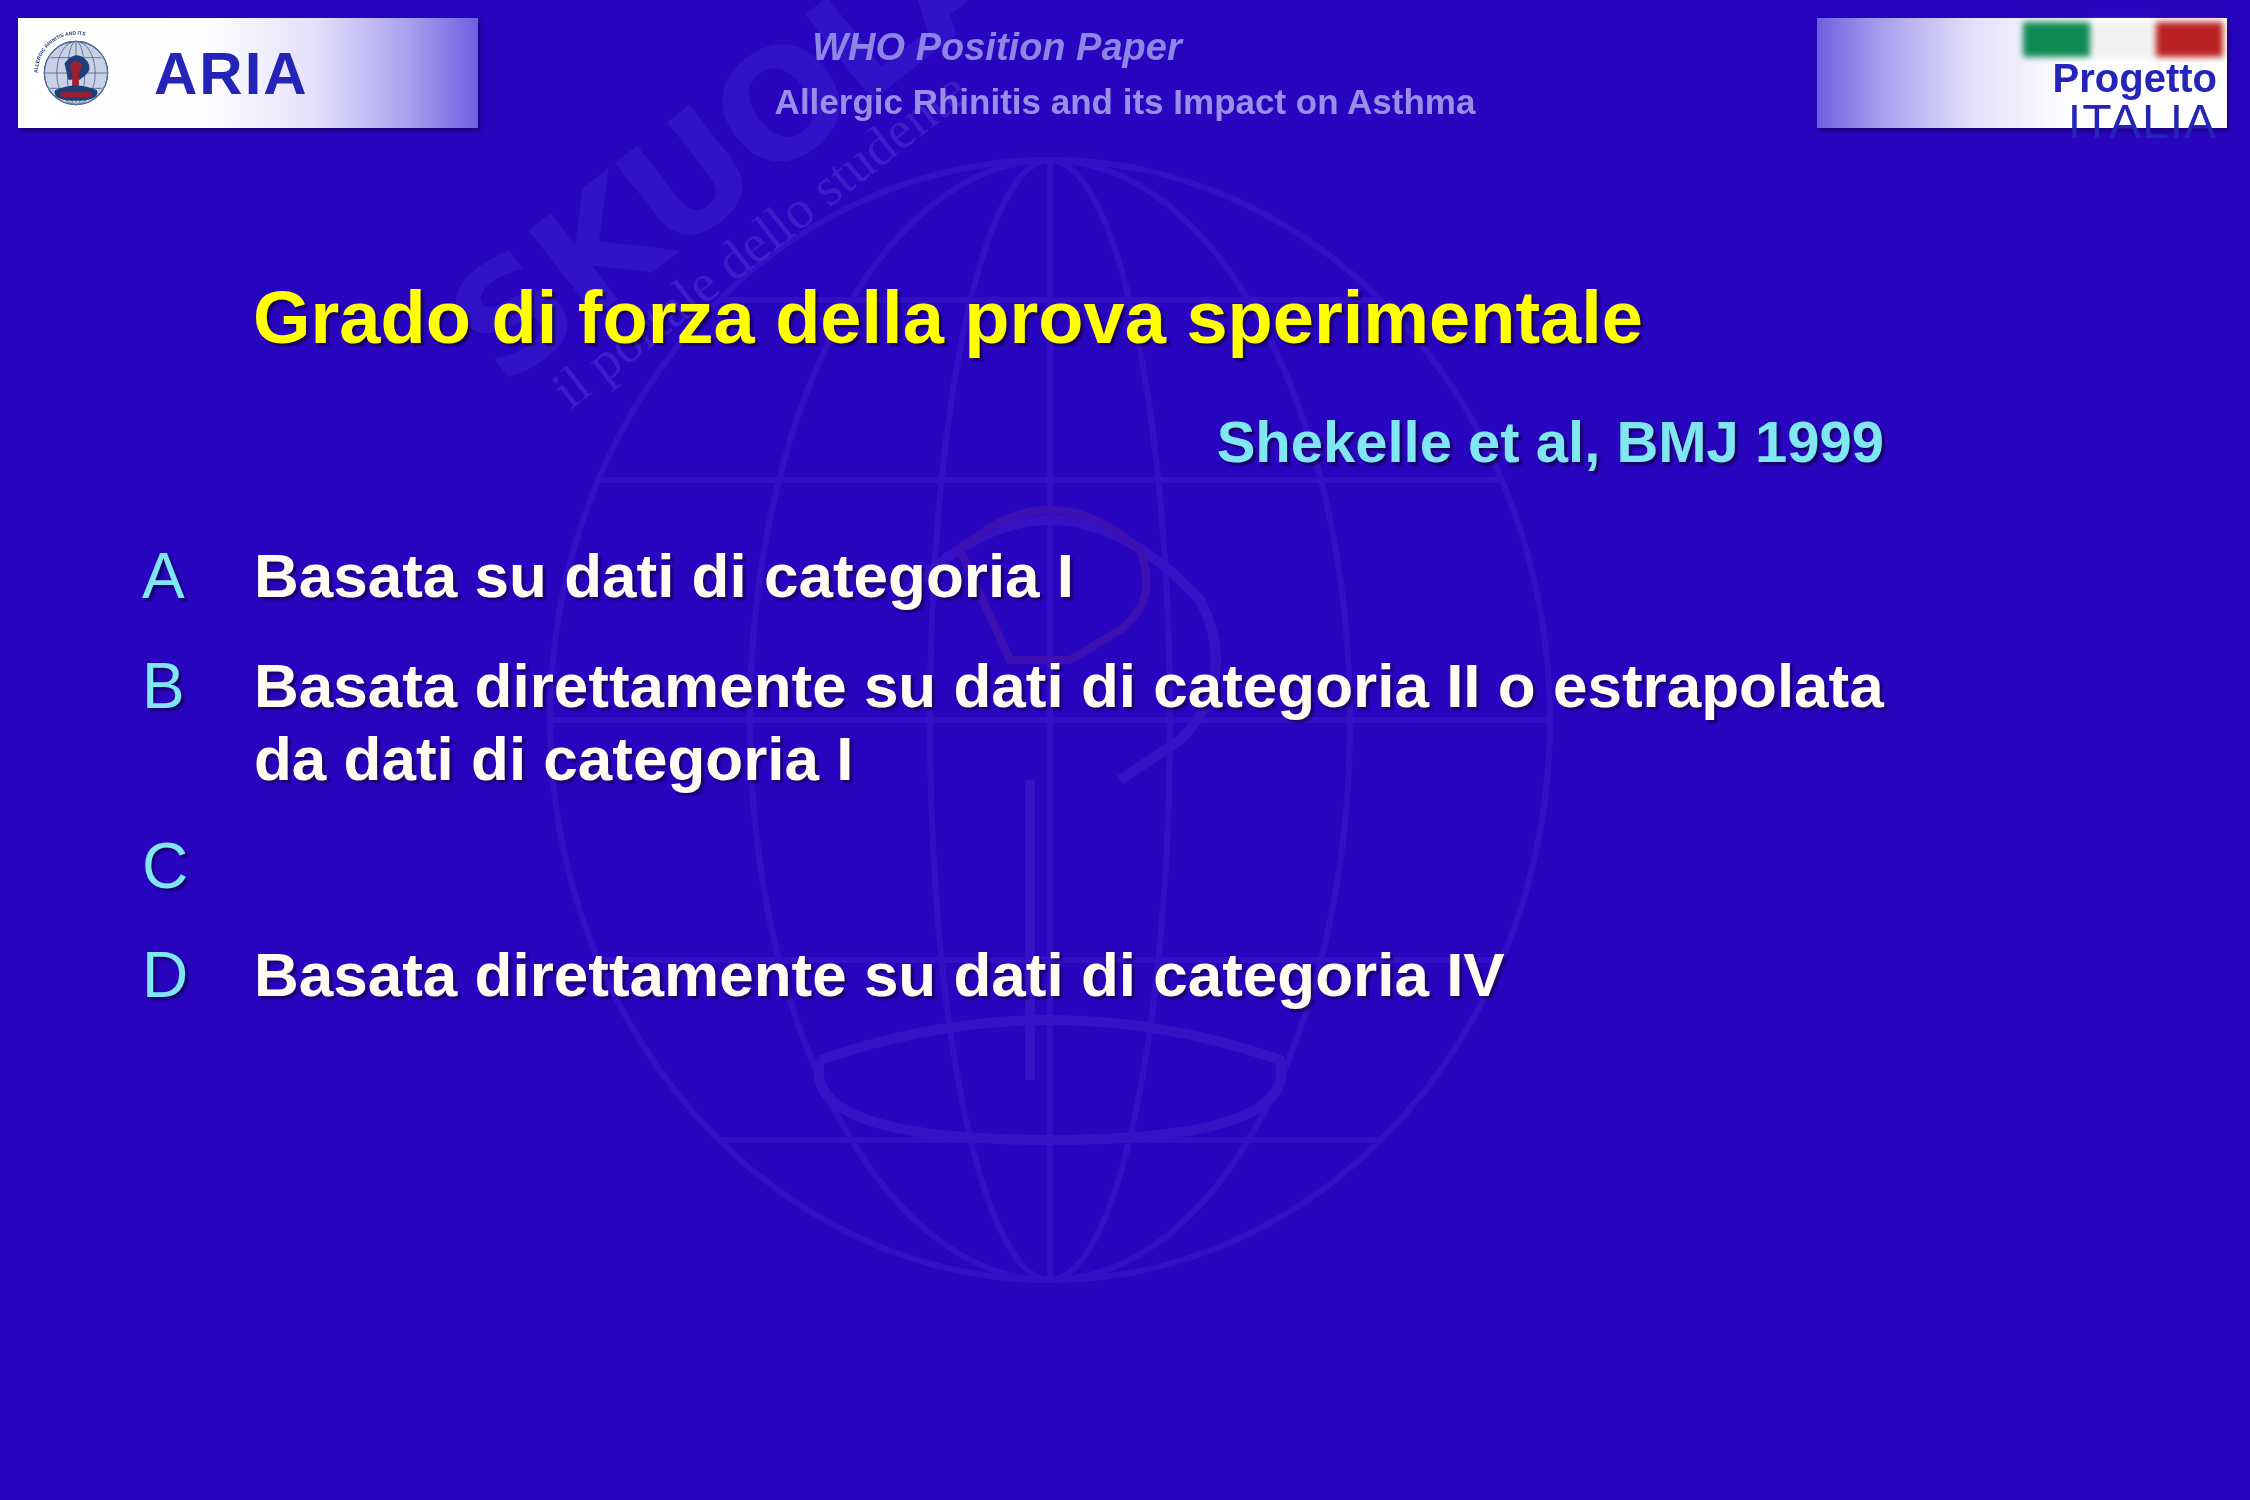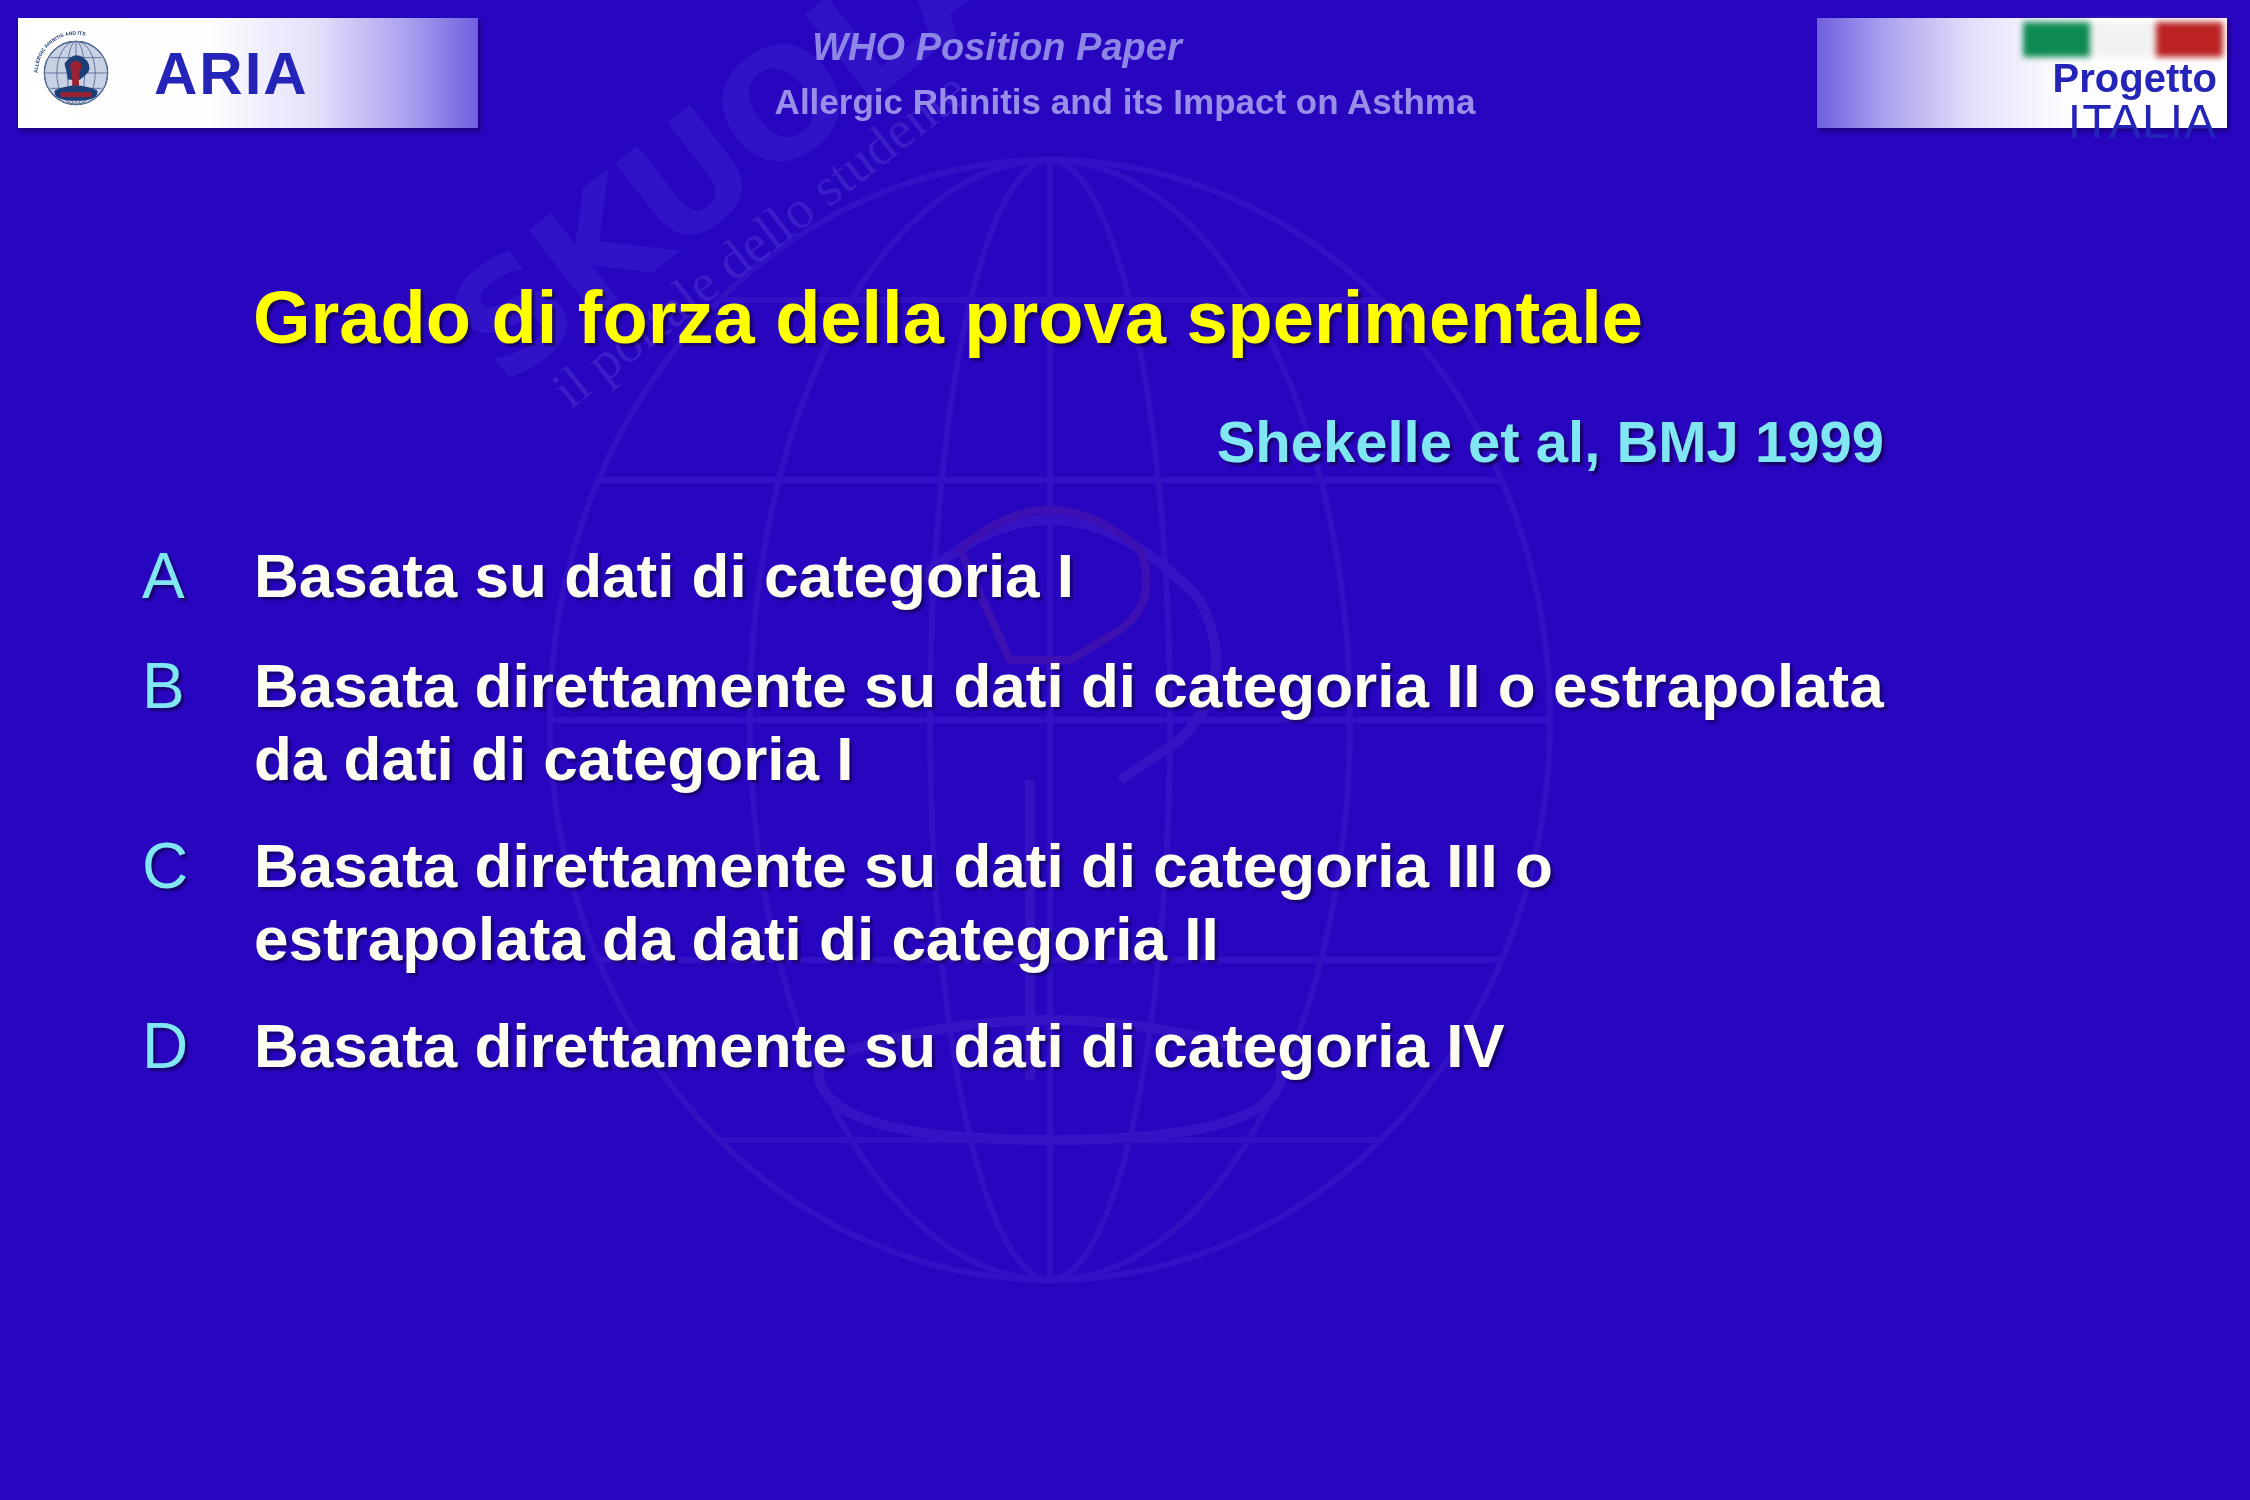--- a/index.html
+++ b/index.html
@@ -287,21 +287,20 @@
         <div class="grade-text">Basata su dati di categoria I</div>
       </div>
 
       <div class="grade-row">
         <div class="grade-letter">B</div>
         <div class="grade-text">Basata direttamente su dati di categoria II o estrapolata da dati di categoria I</div>
       </div>
 
       <div class="grade-row">
         <div class="grade-letter">C</div>
-        <div class="grade-text">Basata direttamente su dati di categoria III o estrapolata da dati di categoria II</div>
       </div>
 
       <div class="grade-row">
         <div class="grade-letter">D</div>
         <div class="grade-text">Basata direttamente su dati di categoria IV</div>
       </div>
 
     </div>
   </div>
 

